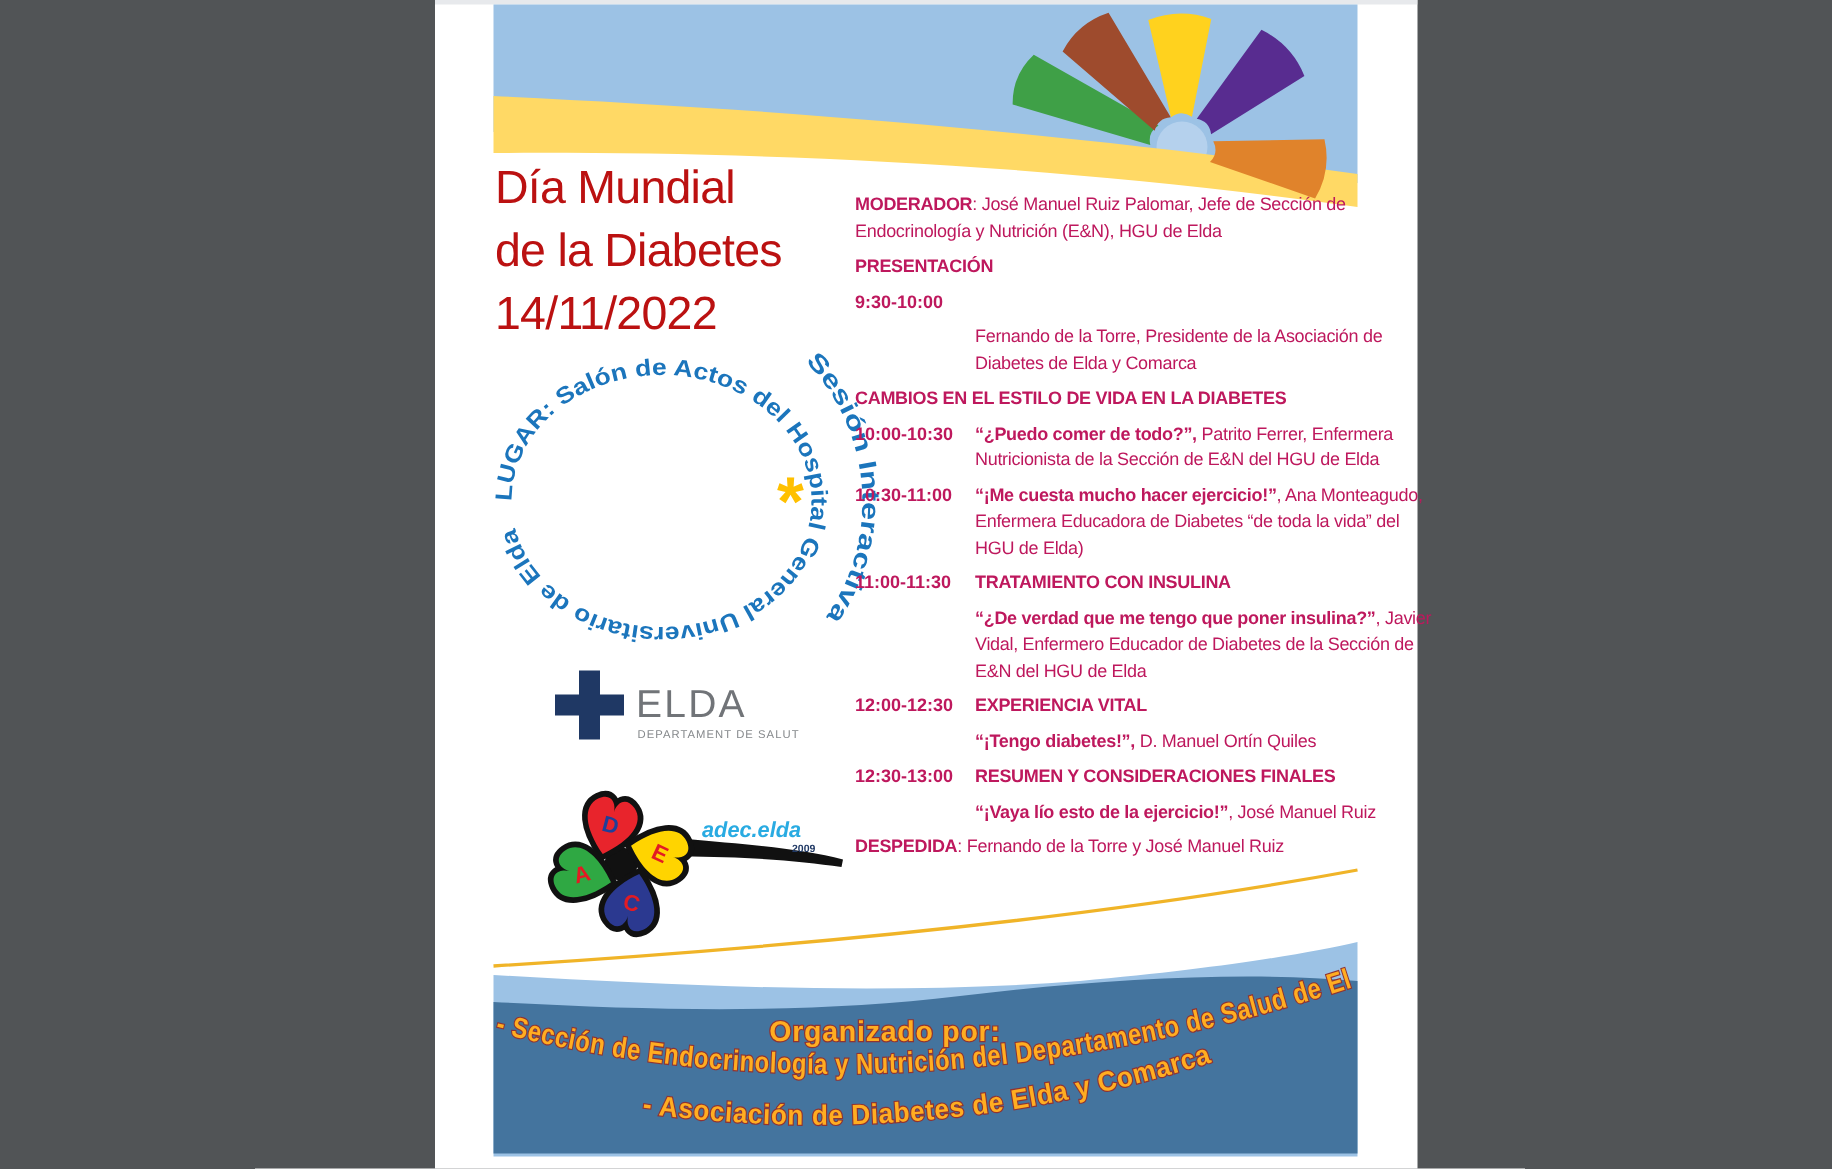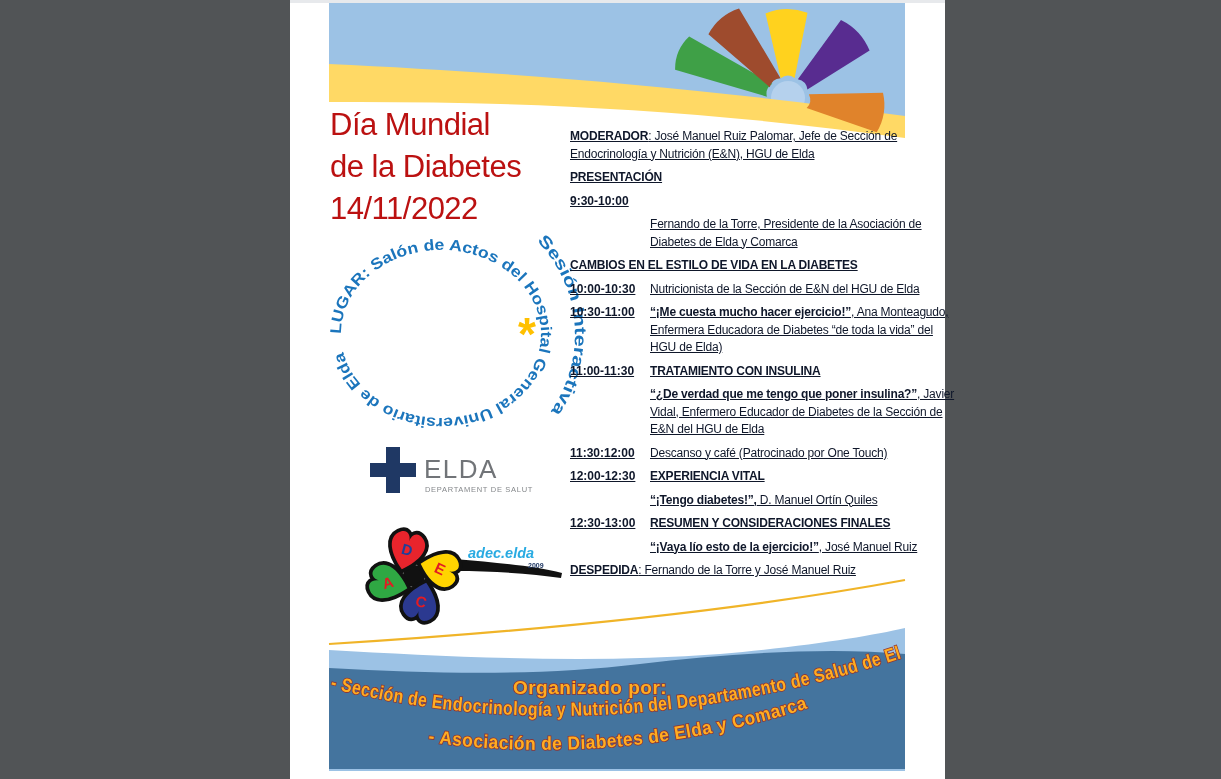--- a/index.html
+++ b/index.html
@@ -107,21 +107,21 @@
       </g>
     </g>
   </svg>
 
   <div class="title" style="color: rgb(187, 17, 17);">
     <div>Día Mundial</div>
     <div>de la Diabetes</div>
     <div>14/11/2022</div>
   </div>
 
-  <div class="schedule" style="color: #0f172a; text-decoration: underline;">
+  <div class="schedule" style="color: #be185d;">
       <div class="block">
         <div class="desc">
           <div class="line"><span class="bseg">MODERADOR</span><span>: José Manuel Ruiz Palomar, Jefe de Sección de</span></div>
           <div class="line"><span>Endocrinología y Nutrición (E&amp;N), HGU de Elda</span></div>
         </div>
       </div>
       <div class="block head">
         <div class="desc">
           <div class="line">PRESENTACIÓN</div>
         </div>
@@ -137,20 +137,21 @@
         </div>
       </div>
       <div class="block head">
         <div class="desc">
           <div class="line">CAMBIOS EN EL ESTILO DE VIDA EN LA DIABETES</div>
         </div>
       </div>
       <div class="block">
         <div class="time">10:00-10:30</div>
         <div class="desc">
+          <div class="line"><span class="bseg">“¿Puedo comer de todo?”,</span><span> Patrito Ferrer, Enfermera</span></div>
           <div class="line"><span>Nutricionista de la Sección de E&amp;N del HGU de Elda</span></div>
         </div>
       </div>
       <div class="block">
         <div class="time">10:30-11:00</div>
         <div class="desc">
           <div class="line"><span class="bseg">“¡Me cuesta mucho hacer ejercicio!”</span><span>, Ana Monteagudo,</span></div>
           <div class="line"><span>Enfermera Educadora de Diabetes “de toda la vida” del</span></div>
           <div class="line"><span>HGU de Elda)</span></div>
         </div>
@@ -163,26 +164,20 @@
       </div>
       <div class="block">
         <div class="time"></div>
         <div class="desc">
           <div class="line"><span class="bseg">“¿De verdad que me tengo que poner insulina?”</span><span>, Javier</span></div>
           <div class="line"><span>Vidal, Enfermero Educador de Diabetes de la Sección de</span></div>
           <div class="line"><span>E&amp;N del HGU de Elda</span></div>
         </div>
       </div>
       <div class="block">
-        <div class="time">11:30:12:00</div>
-        <div class="desc">
-          <div class="line"><span>Descanso y café (Patrocinado por One Touch)</span></div>
-        </div>
-      </div>
-      <div class="block">
         <div class="time">12:00-12:30</div>
         <div class="desc">
           <div class="line"><span class="bseg">EXPERIENCIA VITAL</span></div>
         </div>
       </div>
       <div class="block">
         <div class="time"></div>
         <div class="desc">
           <div class="line"><span class="bseg">“¡Tengo diabetes!”,</span><span> D. Manuel Ortín Quiles</span></div>
         </div>

